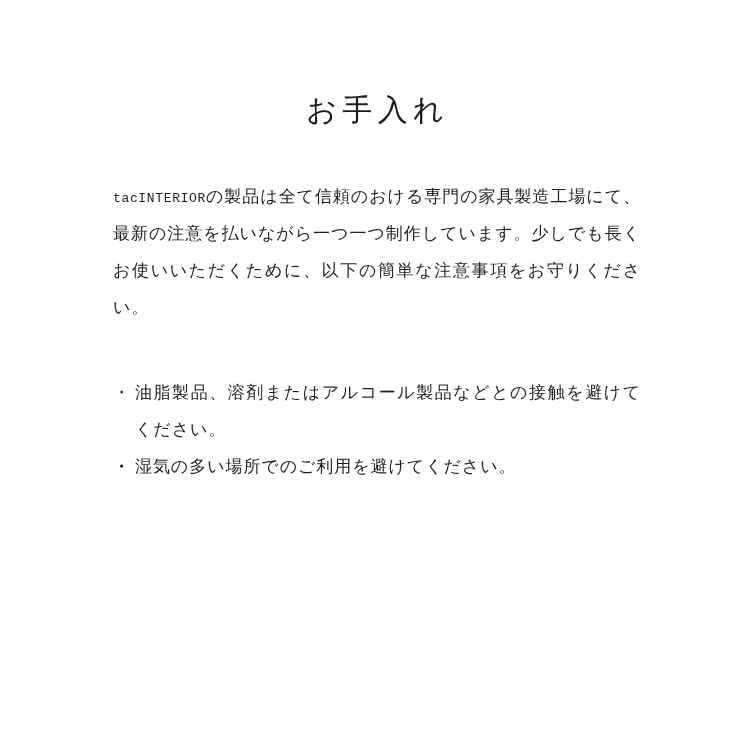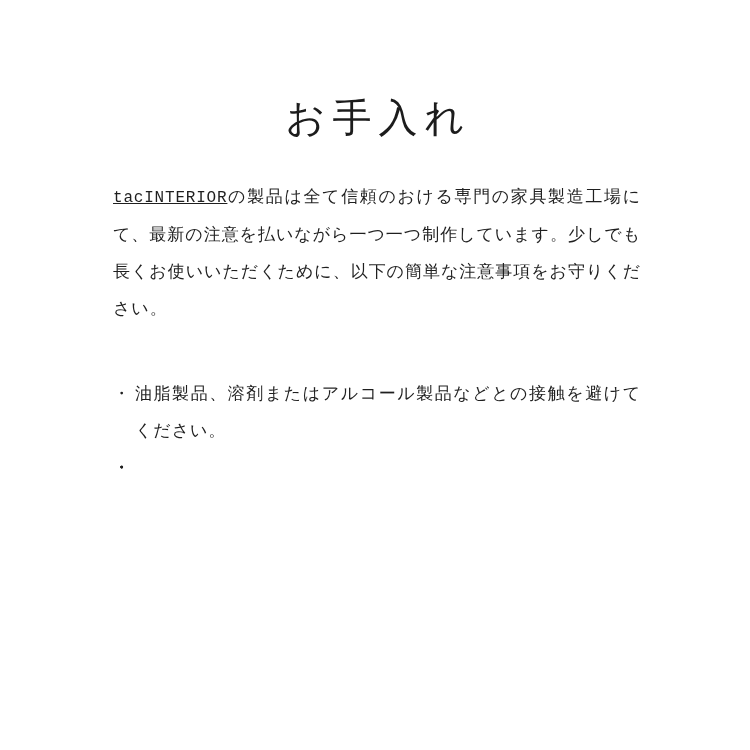--- a/index.html
+++ b/index.html
@@ -19,22 +19,22 @@
     width: 750px;
     height: 750px;
     box-sizing: border-box;
   }
   .title {
     position: absolute;
     top: 72px;
     left: 0;
     width: 750px;
     text-align: center;
-    font-family: Liberation Mono, monospace;
-    font-size: 39px;
+    font-family: Liberation Sans, sans-serif;
+    font-size: 30px;
     font-weight: 400;
     letter-spacing: 0.18em;
     color: #1c1c1c;
     line-height: 1.2;
     text-indent: 0.18em;
   }
   .content {
     position: absolute;
     top: 178px;
     left: 113px;
@@ -44,23 +44,22 @@
     font-size: 17px;
     line-height: 2.18;
     letter-spacing: 0.055em;
     color: #1f1f1f;
     text-align: justify;
     text-justify: inter-character;
     margin: 0;
   }
   .intro .brand {
     font-family: "Liberation Mono", "DejaVu Sans Mono", monospace;
-    font-size: 16px;
+    font-size: 13px;
     letter-spacing: 0.05em;
-    text-decoration: underline;
   }
   .bullet-list {
     list-style: none;
     margin: 0;
     padding: 0;
     margin-top: 48px;
   }
   .bullet-item {
     position: relative;
     font-size: 17px;
@@ -98,17 +97,18 @@
         <span>油脂製品、溶剤またはアルコール製品などとの接触を避けてください。</span>
       </li>
       <li class="bullet-item">
         <span class="bullet-mark">・</span>
       </li>
       <li class="bullet-item">
         <span class="bullet-mark">・</span>
       </li>
       <li class="bullet-item">
         <span class="bullet-mark">・</span>
+        <span>湿気の多い場所でのご利用を避けてください。</span>
       </li>
     </ul>
 
   </div>
 </div>
 
 </body></html>

